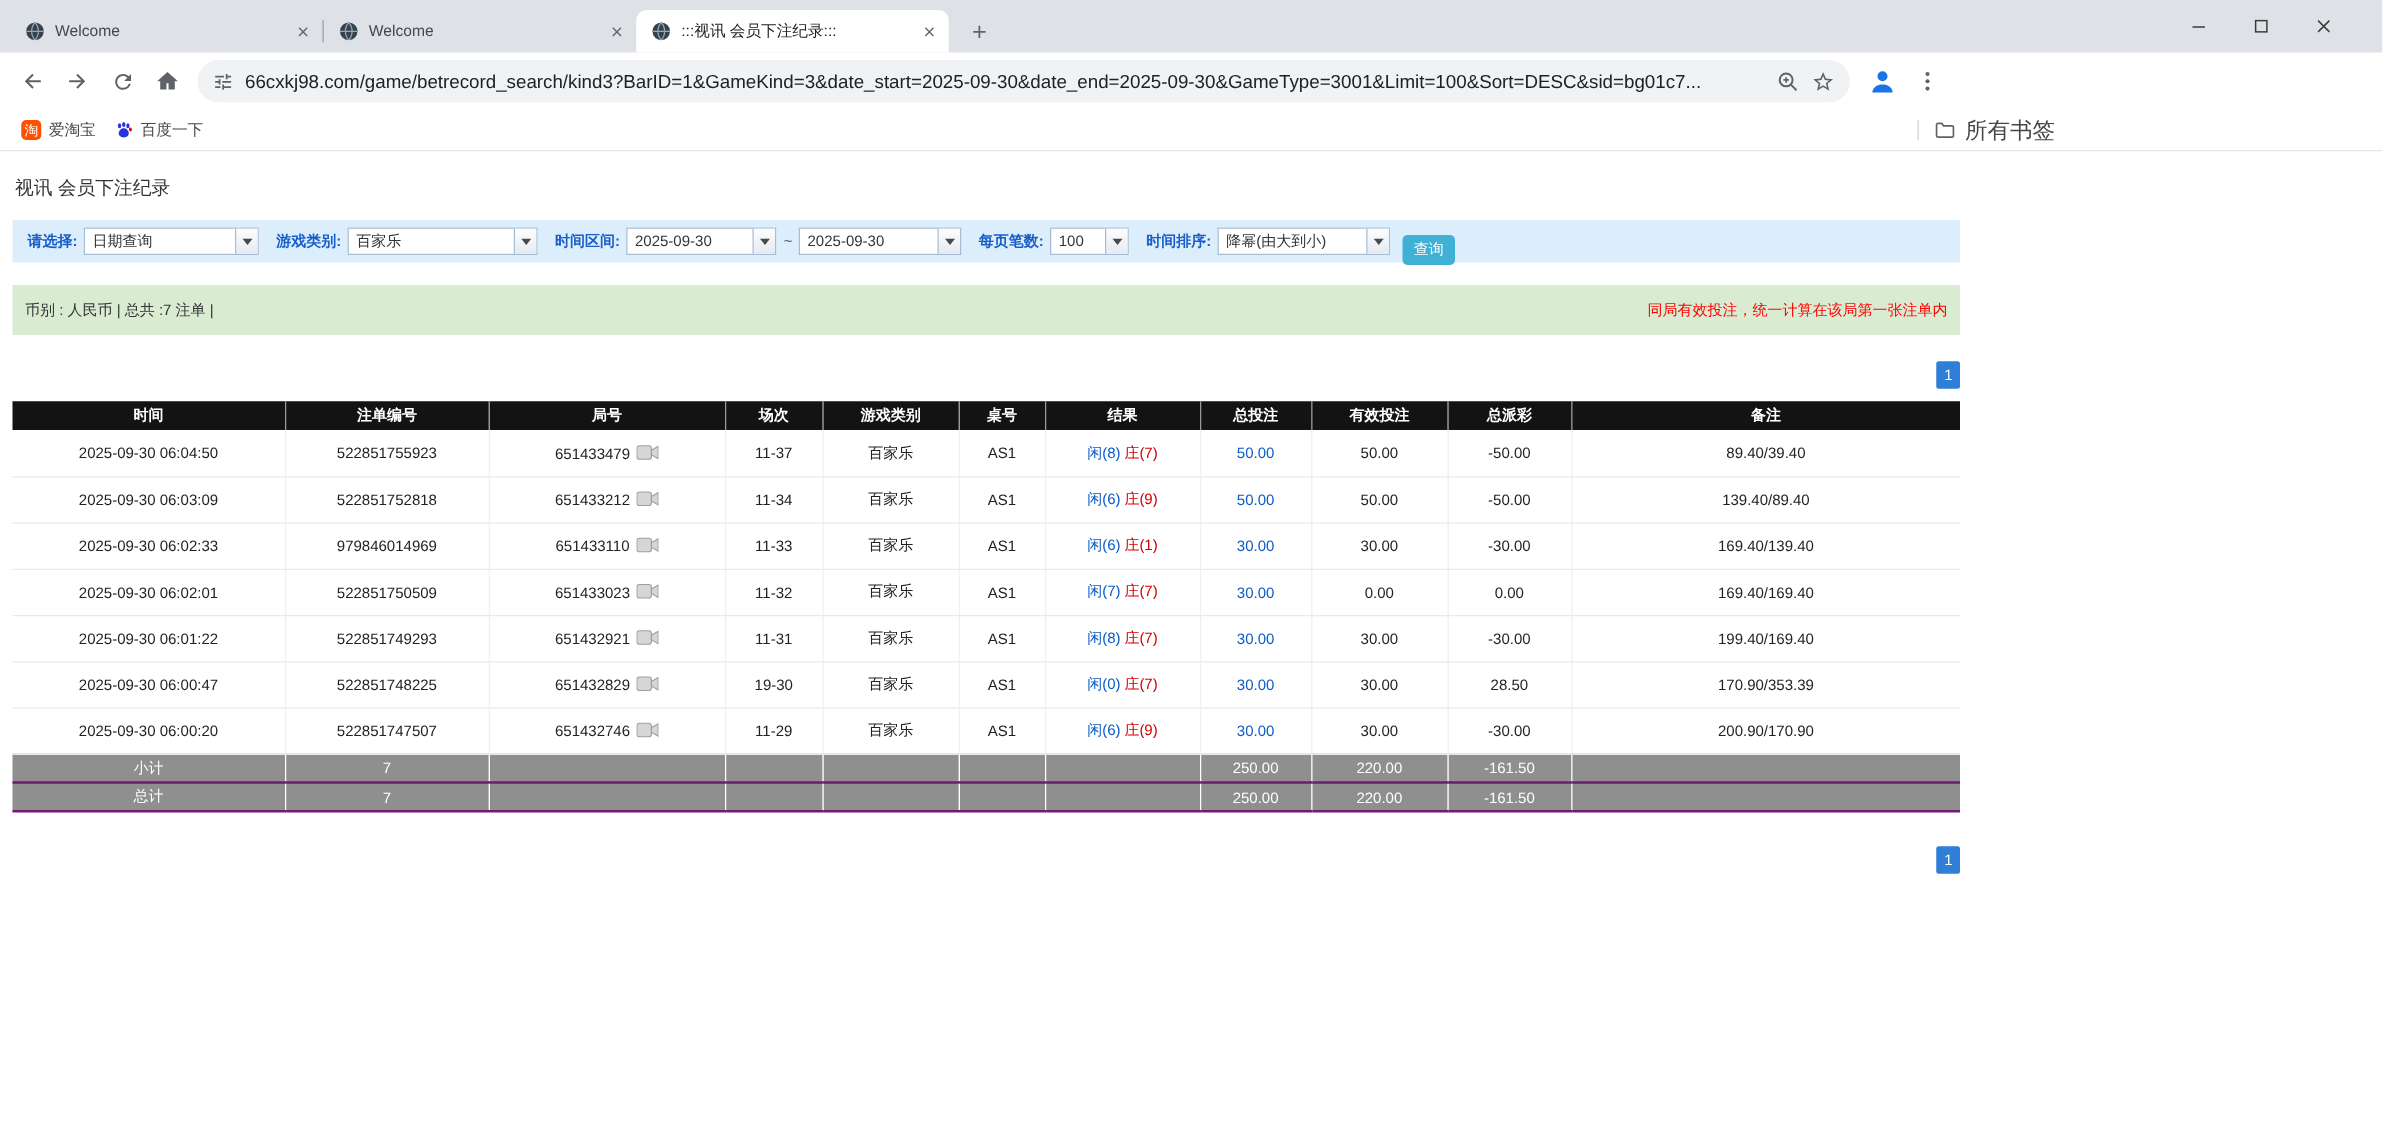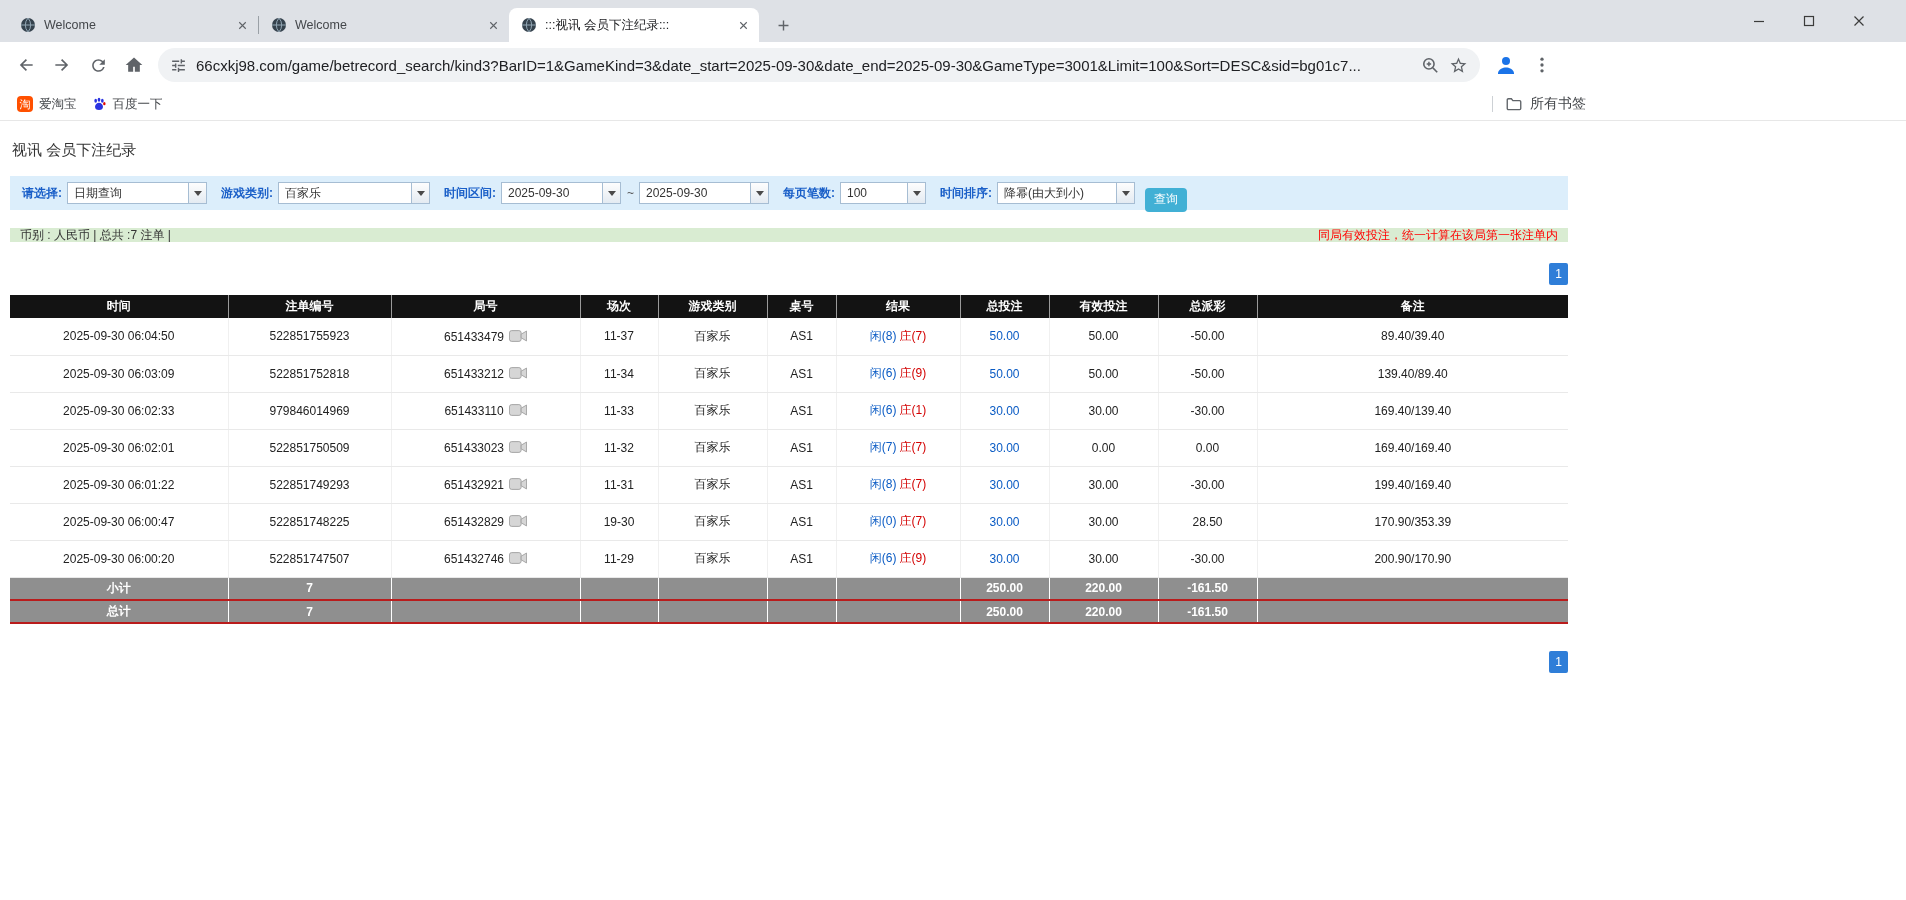--- a/index.html
+++ b/index.html
@@ -25,58 +25,58 @@
              display:flex; align-items:center; padding:0 12px; gap:9px; }
   .url { flex:1; font-size:15px; color:#202124; white-space:nowrap; overflow:hidden; }
   .ombtn { flex:none; display:flex; align-items:center; justify-content:center; }
   .after-box { margin-left:14px; flex:none; display:flex; align-items:center; justify-content:center; cursor:pointer; }
 
   .bookmarksbar { height:33px; background:#fff; display:flex; align-items:center; padding:0 10px;
                   border-bottom:1px solid #e7e7e7; position:relative; }
   .bm { display:flex; align-items:center; gap:6px; font-size:12.5px; color:#44474b; padding:3px 7px; border-radius:6px; cursor:pointer; }
   .taobao-ico { width:16px; height:16px; background:#ff5000; color:#fff; font-size:11px; border-radius:4px;
                 display:flex; align-items:center; justify-content:center; }
-  .bm-right { position:absolute; left:1492px; top:0; height:32px; display:flex; align-items:center; gap:7px;
-              font-size:14px; color:#44474b; }
+  .bm-right { position:absolute; left:1534px; top:0; height:32px; display:flex; align-items:center; gap:7px;
+              font-size:18px; color:#44474b; }
   .bm-sep { width:1px; height:16px; background:#cdd1d5; margin-right:5px; }
 
   
   .page { padding:0 10px; background:#fff; }
   .page-title { margin:20px 0 0 2px; font-size:15px; color:#333; }
 
   .filterbar { margin-top:16px; width:1558px; height:34px; background:#dceefb; display:flex; align-items:center;
                padding:0 10px; font-size:12px; }
   .flabel { color:#1a5fc8; font-weight:bold; margin-left:14px; white-space:nowrap; }
   .filterbar .flabel:first-child { margin-left:2px; }
   .combo { margin-left:5px; height:22px; background:#fff; border:1px solid #a6bdd3; display:flex; align-items:stretch; cursor:pointer; }
   .combo .val { flex:1; padding:0 6px; display:flex; align-items:center; color:#333; white-space:nowrap; overflow:hidden; }
   .combo .arrow-btn { width:18px; flex:none; border-left:1px solid #a6bdd3; background:linear-gradient(#fdfdfd,#e4ebf2);
                       display:flex; align-items:center; justify-content:center; }
   .combo .arrow-btn::after { content:''; width:0; height:0; border:4px solid transparent; border-top:5px solid #4a4a4a; margin-top:5px; }
   .tilde { margin-left:6px; color:#555; }
   .search-btn { margin-left:10px; height:24px; padding:0 9px; background:#41b0d5; color:#fff; font-size:12px;
                 border:none; border-radius:4px; cursor:pointer; font-family:inherit;margin-top:13px; }
 
-  .infobar { margin-top:18px; width:1558px; height:14px; background:#d9ecd2; display:flex; align-items:center;
+  .infobar { margin-top:18px; width:1558px; height:40px; background:#d9ecd2; display:flex; align-items:center;
              justify-content:space-between; padding:0 10px; font-size:12px; }
   .info-left { color:#333; }
   .info-right { color:#f00; }
 
   .pager { width:1558px; display:flex; justify-content:flex-end; margin-top:21px; }
   .pager.bottom { margin-top:27px; }
   .page-btn { min-width:10px; padding:5px 6px; background:#2f7ed8; color:#fff; font-size:12px; line-height:1;
               border-radius:2px; text-align:center; cursor:pointer; }
 
   .bet-table { width:1558px; border-collapse:collapse; table-layout:fixed; margin-top:10px; font-size:12px; }
   .bet-table th { background:#131313; color:#fff; height:23px; font-weight:bold; border-right:1px solid #9a9a9a; }
   .bet-table th:last-child { border-right:none; }
   .bet-table td { height:37px; text-align:center; color:#222; border-bottom:1px solid #e9e9e9; border-right:1px solid #f0f0f0; }
   .bet-table td:last-child { border-right:none; }
-  tr.summary td { background:#8f8f8f; color:#fff; height:23px; font-weight:bold;
-                  border-right:1px solid #fff; border-bottom:2px solid #b91c1c; }
+  tr.summary td { background:#8f8f8f; color:#fff; height:23px; font-weight:normal;
+                  border-right:1px solid #fff; border-bottom:2px solid #701a75; }
   tr.summary td:last-child { border-right:none; }
   .res-p { color:#0a5bc4; }
   .res-b { color:#d30000; margin-left:3px; }
   .bet-amt { color:#0a5bc4; cursor:pointer; }
   .neg { color:#f00; }
   .vid { width:18px; height:14px; vertical-align:-2px; margin-left:5px; cursor:pointer; }
 </style>
 </head>
 <body>
 
@@ -256,21 +256,21 @@
       <span class="val">2025-09-30</span>
       <span class="arrow-btn"></span>
     </div>
     <span class="tilde">~</span>
     <div class="combo" style="width:130px">
       <span class="val">2025-09-30</span>
       <span class="arrow-btn"></span>
     </div>
 
     <span class="flabel">每页笔数:</span>
-    <div class="combo" style="width:86px">
+    <div class="combo" style="width:63px">
       <span class="val">100</span>
       <span class="arrow-btn"></span>
     </div>
 
     <span class="flabel">时间排序:</span>
     <div class="combo" style="width:138px">
       <span class="val">降幂(由大到小)</span>
       <span class="arrow-btn"></span>
     </div>
 

